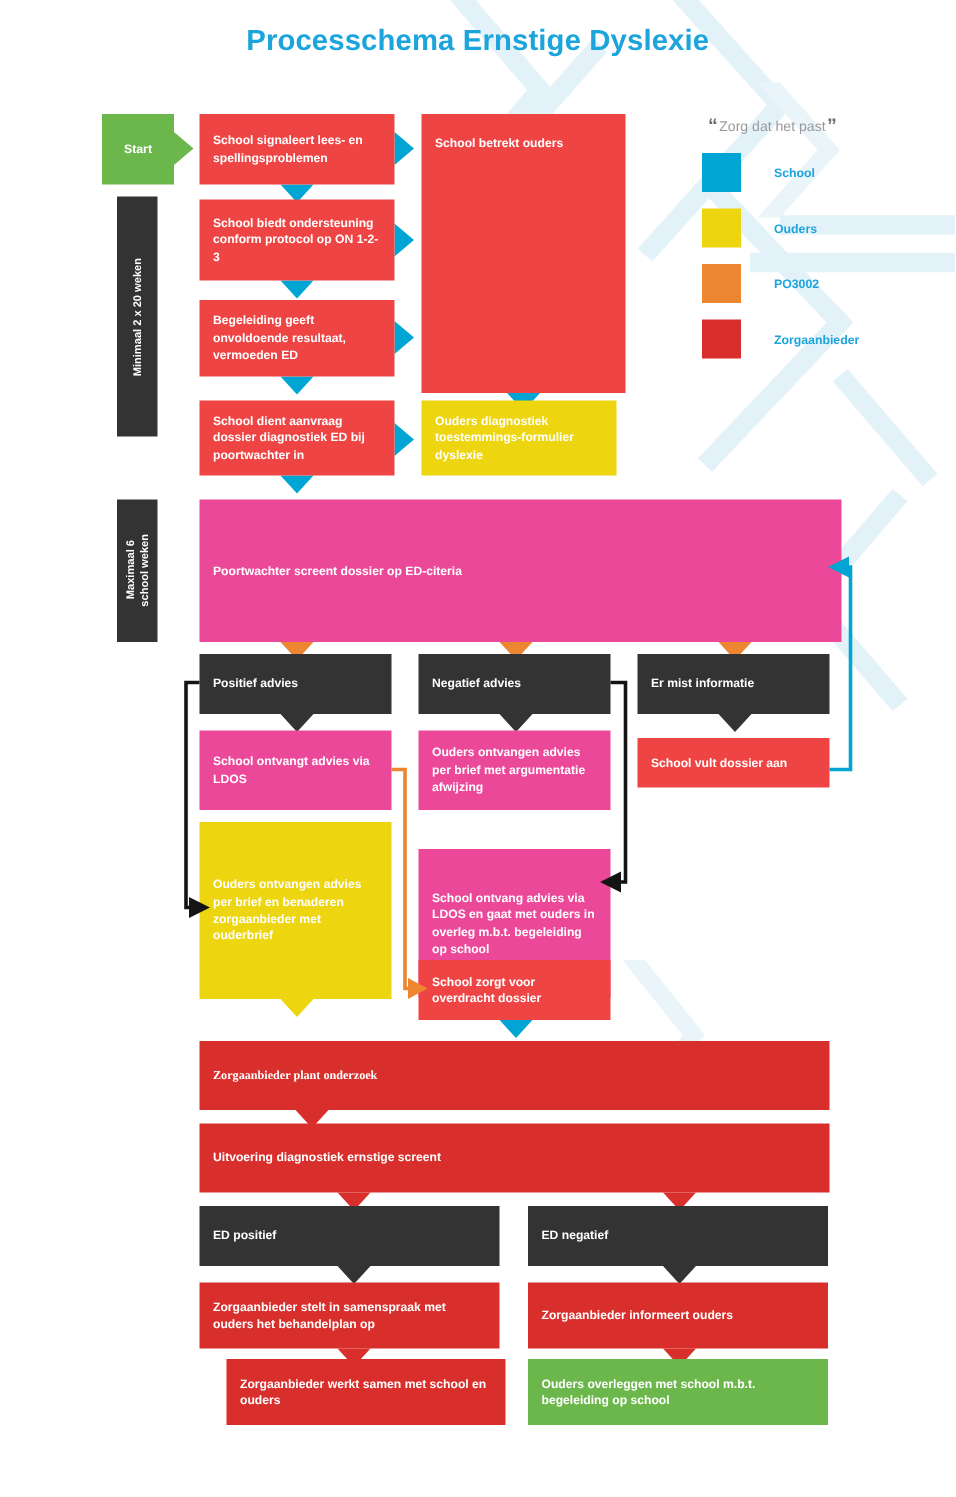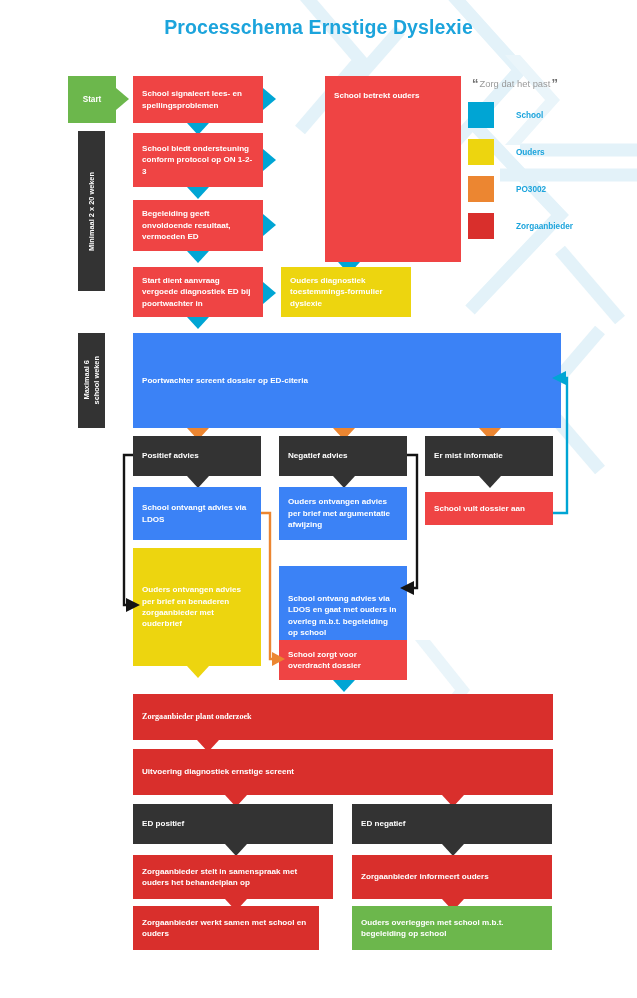--- a/index.html
+++ b/index.html
@@ -39,21 +39,21 @@
     line-height: 1.42;
     padding: 0 9px;
     display: flex;
     flex-direction: column;
     justify-content: center;
   }
   .node .lbl { display:block; }
 
   .c-school     { background: #ef4444; }
   .c-ouders     { background: #EDD50F; }
-  .c-po3002     { background: #3b82f6; }
+  .c-po3002     { background: #ec4899; }
   .c-zorg       { background: #D92F2C; }
   .c-dark       { background: #333333; }
   .c-green      { background: #6CB74C; }
 
   
   .tip {
     position: absolute;
     width: 0; height: 0;
     z-index: 2;
   }
@@ -171,39 +171,39 @@
     <span class="vtext">Maximaal 6
 school weken</span>
   </div>
 
   <div class="node c-school" style="left:133px; top:76px; width:130px; height:47px;">
     <span class="lbl">School signaleert lees- en spellingsproblemen</span>
   </div>
   <div class="tip tip-right" style="left:263px; top:88px; border-left:13px solid #00A5D4;"></div>
   <div class="tip tip-down" style="left:187px; top:123px; border-top:12px solid #00A5D4;"></div>
 
-  <div class="node c-school" style="left:281px; top:76px; width:136px; height:186px; justify-content:flex-start; padding-top:14px;margin-left:44px;">
+  <div class="node c-school" style="left:281px; top:76px; width:136px; height:186px; justify-content:flex-start; padding-top:14px;">
     <span class="lbl">School betrekt ouders</span>
   </div>
   <div class="tip tip-down" style="left:338px; top:262px; border-top:12px solid #00A5D4;"></div>
 
   <div class="node c-school" style="left:133px; top:133px; width:130px; height:54px;">
     <span class="lbl">School biedt ondersteuning conform protocol op ON 1-2-3</span>
   </div>
   <div class="tip tip-right" style="left:263px; top:149px; border-left:13px solid #00A5D4;"></div>
   <div class="tip tip-down" style="left:187px; top:187px; border-top:12px solid #00A5D4;"></div>
 
   <div class="node c-school" style="left:133px; top:200px; width:130px; height:51px;">
     <span class="lbl">Begeleiding geeft onvoldoende resultaat, vermoeden ED</span>
   </div>
   <div class="tip tip-right" style="left:263px; top:214px; border-left:13px solid #00A5D4;"></div>
   <div class="tip tip-down" style="left:187px; top:251px; border-top:12px solid #00A5D4;"></div>
 
   <div class="node c-school" style="left:133px; top:267px; width:130px; height:50px;">
-    <span class="lbl">Start dient aanvraag vergoede diagnostiek ED bij poortwachter in</span>
+    <span class="lbl">School dient aanvraag dossier diagnostiek ED bij poortwachter in</span>
   </div>
   <div class="tip tip-right" style="left:263px; top:282px; border-left:13px solid #00A5D4;"></div>
   <div class="tip tip-down" style="left:187px; top:317px; border-top:12px solid #00A5D4;"></div>
 
   <div class="node c-ouders" style="left:281px; top:267px; width:130px; height:50px;">
     <span class="lbl">Ouders diagnostiek toestemmings-formulier dyslexie</span>
   </div>
 
   <div class="node c-po3002" style="left:133px; top:333px; width:428px; height:95px; justify-content:center;">
     <span class="lbl">Poortwachter screent dossier op ED-citeria</span>
@@ -277,21 +277,21 @@
   <div class="node c-zorg" style="left:133px; top:855px; width:200px; height:44px;">
     <span class="lbl">Zorgaanbieder stelt in samenspraak met ouders het behandelplan op</span>
   </div>
   <div class="tip tip-down" style="left:225px; top:899px; border-top:12px solid #D92F2C;"></div>
 
   <div class="node c-zorg" style="left:352px; top:855px; width:200px; height:44px;">
     <span class="lbl">Zorgaanbieder informeert ouders</span>
   </div>
   <div class="tip tip-down" style="left:442px; top:899px; border-top:12px solid #D92F2C;"></div>
 
-  <div class="node c-zorg" style="left:133px; top:906px; width:186px; height:44px;">
+  <div class="node c-zorg" style="left:151px; top:906px; width:186px; height:44px;">
     <span class="lbl">Zorgaanbieder werkt samen met school en ouders</span>
   </div>
 
   <div class="node c-green" style="left:352px; top:906px; width:200px; height:44px;">
     <span class="lbl">Ouders overleggen met school m.b.t. begeleiding op school</span>
   </div>
 
   <svg id="connectors" width="637" height="998" viewBox="0 0 637 998">
 
     <g>

